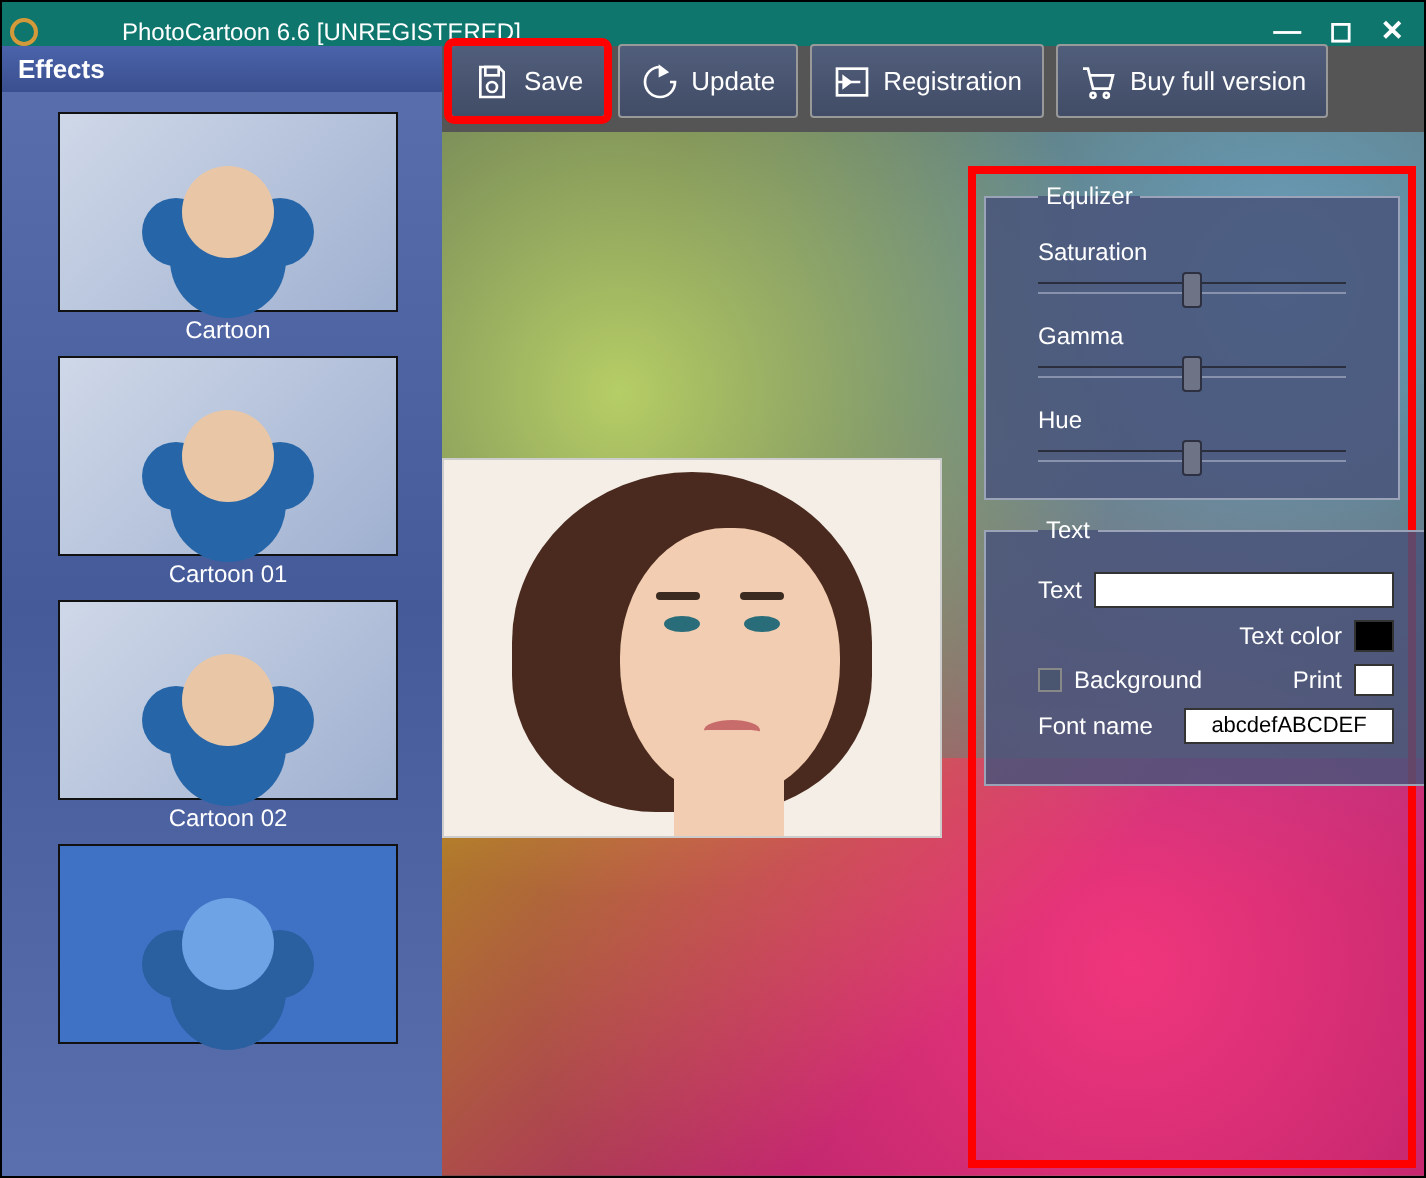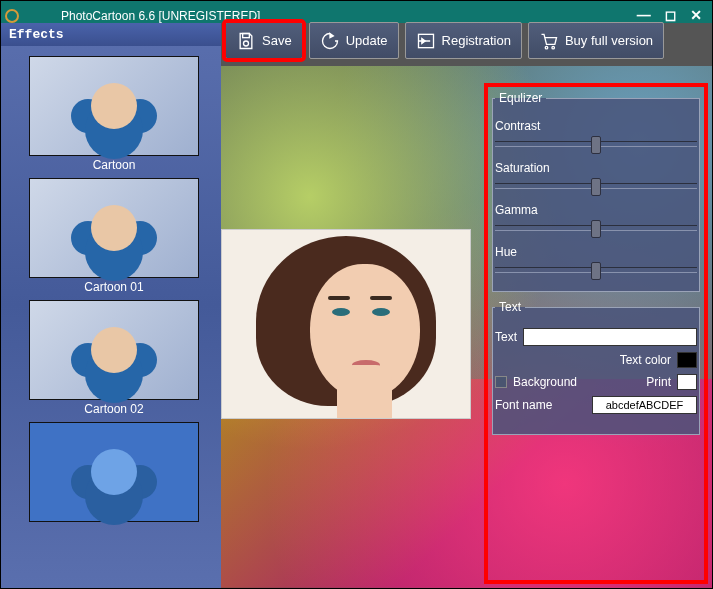--- a/index.html
+++ b/index.html
@@ -7,21 +7,21 @@
 
   
   .titlebar { height: 22px; background: #0f766e; color: #fff; display: flex; align-items: flex-end; padding-left: 4px; font-size: 12px; gap: 36px; }
   .titlebar .logo { width: 14px; height: 14px; border-radius: 50%; border: 2px solid #d49a3a; margin-right: 6px; }
   .winctrl { margin-left: auto; display: flex; gap: 14px; padding-right: 10px; font-size: 14px; }
   .winctrl span { cursor: default; font-weight: bold; }
 
   
   .body { display: flex; height: 565px; }
   .sidebar { width: 220px; background: linear-gradient(180deg,#5a6fae 0%, #445a99 50%, #5a6fae 100%); display: flex; flex-direction: column; }
-  .sidebar-head { background: linear-gradient(180deg,#4a63ab,#3a4f8e); color: #fff; font-size: 13px; font-weight: bold; padding: 4px 8px; font-family: Liberation Mono, monospace; }
+  .sidebar-head { background: linear-gradient(180deg,#4a63ab,#3a4f8e); color: #fff; font-size: 13px; font-weight: bold; padding: 4px 8px; }
   .effects-list { flex: 1; overflow-y: auto; padding: 10px 8px 10px 14px; }
   .effects-list::-webkit-scrollbar { width: 16px; }
   .effects-list::-webkit-scrollbar-track { background: #e8e8e8; }
   .effects-list::-webkit-scrollbar-thumb { background: #c0c0c0; border: 1px solid #999; }
   .thumb { width: 170px; margin: 0 auto 6px; text-align: center; }
   .thumb .img { width: 170px; height: 100px; background: linear-gradient(135deg,#cfd8e8,#9fb0d0); border: 1px solid #111; display:flex; align-items:center; justify-content:center; }
   .thumb .img::after { content:""; width:46px; height:46px; border-radius:50%; background:#e9c7a6; box-shadow: 0 24px 0 6px #2666a8, -26px 10px 0 -6px #2666a8, 26px 10px 0 -6px #2666a8; }
   .thumb.blue .img { background:#3f72c5; }
   .thumb.blue .img::after { background:#6ea3e6; box-shadow: 0 24px 0 6px #2a5fa0, -26px 10px 0 -6px #2a5fa0, 26px 10px 0 -6px #2a5fa0; }
   .thumb .lbl { color: #fff; font-size: 12px; margin-top: 2px; }
@@ -46,21 +46,21 @@
   .cimg .hair { position:absolute; top:6px; left:34px; width:180px; height:170px; background:#4a2a1e; border-radius:50% 50% 40% 40%; }
   .cimg .face { position:absolute; top:34px; left:88px; width:110px; height:135px; background:#f2cdb1; border-radius:48% 48% 50% 50%; }
   .cimg .eye { position:absolute; top:78px; width:18px; height:8px; background:#2a6d7a; border-radius:50%; }
   .cimg .eye.l { left:110px; } .cimg .eye.r { left:150px; }
   .cimg .brow { position:absolute; top:66px; width:22px; height:4px; background:#3a2a20; border-radius:2px; }
   .cimg .brow.l { left:106px; } .cimg .brow.r { left:148px; }
   .cimg .lips { position:absolute; top:130px; left:130px; width:28px; height:10px; background:#c86b6b; border-radius:50%; }
   .cimg .hand { position:absolute; top:135px; left:115px; width:55px; height:60px; background:#f2cdb1; border-radius:30% 30% 10% 10%; }
 
   .panel-wrap { position:absolute; top:60px; right:4px; bottom:4px; width:224px; border:4px solid #f00; display:flex; flex-direction:column; z-index:5; }
-  fieldset.panel { border:1px solid #9aa3b8; margin:4px; padding:8px 2px 14px; background: rgba(73,84,122,0.85); }
+  fieldset.panel { border:1px solid #9aa3b8; margin:4px; padding:8px 26px 14px; background: rgba(73,84,122,0.85); }
   fieldset.panel legend { color:#fff; font-size:12px; padding:0 4px; background:transparent; }
   .eq-row { margin: 6px 0 14px; }
   .eq-row label { color:#fff; font-size:12px; display:block; margin-bottom:8px; }
   .slider { position:relative; height:6px; border-top:1px solid #2b2f3d; border-bottom:1px solid #8892ad; }
   .slider .handle { position:absolute; top:-6px; width:10px; height:18px; background:#6e7385; border:1px solid #2d3040; border-radius:2px; transform:translateX(-50%); }
 
   .text-panel .row { display:flex; align-items:center; gap:6px; margin:6px 0; font-size:12px; color:#fff; }
   .text-panel input[type=text] { flex:1; height:18px; background:#fff; border:1px solid #333; font-size:11px; padding:0 3px; }
   .text-panel .swatch { width:20px; height:16px; border:1px solid #333; }
   .text-panel .right { margin-left:auto; }
@@ -157,26 +157,20 @@
           <div class="eye r"></div>
         <div class="lips"></div>
           <div class="hand"></div>
       </div>
     </div>
 
     <div class="panel-wrap">
       <fieldset class="panel">
         <legend>Equlizer</legend>
         <div class="eq-row">
-          <label>Contrast</label>
-          <div class="slider">
-              <div class="handle" style="left: 50%;"></div>
-            </div>
-        </div>
-        <div class="eq-row">
           <label>Saturation</label>
           <div class="slider">
               <div class="handle" style="left: 50%;"></div>
             </div>
         </div>
         <div class="eq-row">
           <label>Gamma</label>
           <div class="slider">
               <div class="handle" style="left: 50%;"></div>
             </div>

